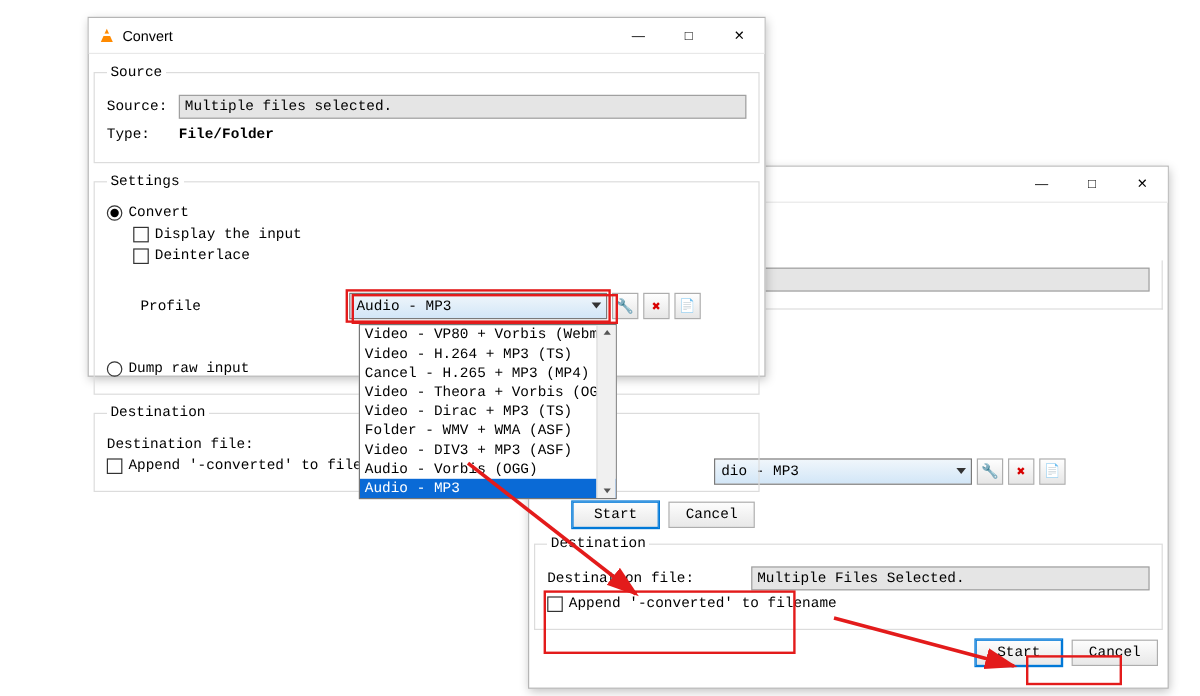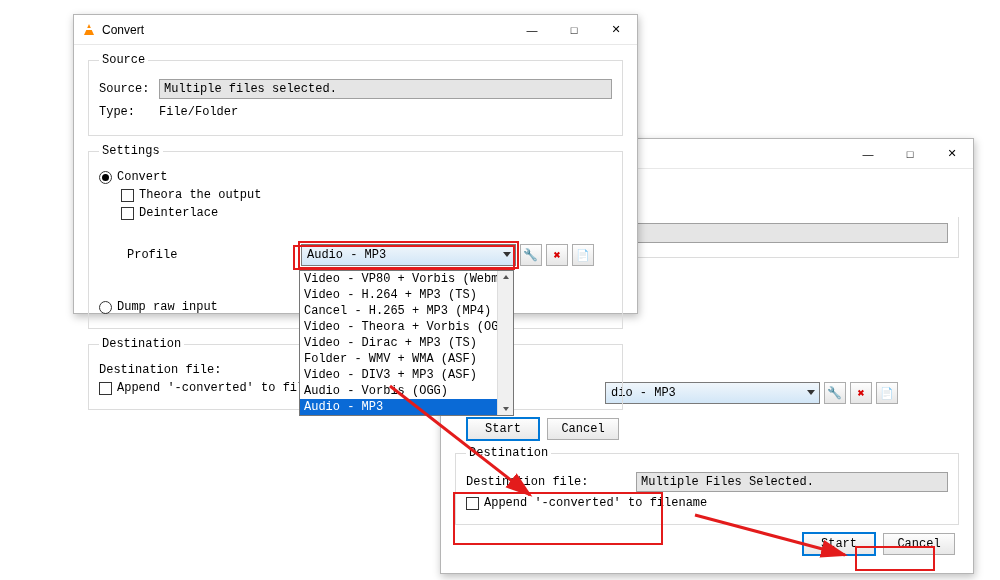--- a/index.html
+++ b/index.html
@@ -46,39 +46,39 @@
     position: absolute; left: 2px; top: 1px;
     border-left: 5px solid transparent;
     border-right: 5px solid transparent;
     border-bottom: 11px solid #ff8a00;
   }
   .vlc-icon::after {
     content: "";
     position: absolute; left: 3px; top: 5px;
     width: 8px; height: 2px; background: #fff;
   }
-  .body-area { padding: 8px 14px; }
+  .body-area { padding: 8px 4px; }
   fieldset {
     border: 1px solid #dcdcdc;
     margin-bottom: 8px;
     padding: 8px 10px 10px 10px;
   }
   legend { font-size: 12px; padding: 0 3px; color: #000; }
   .row { display: flex; align-items: center; margin: 4px 0; }
   .lbl { width: 60px; }
   .textbox {
     flex: 1;
     height: 20px;
     border: 1px solid #a0a0a0;
     background: #e5e5e5;
     padding: 2px 4px;
     font-family: inherit;
     font-size: 12px;
   }
-  .static { padding: 2px 0; }
+  .static { padding: 2px 0; font-weight: bold; }
   .radio, .checkbox {
     appearance: none;
     width: 13px; height: 13px;
     border: 1px solid #333;
     margin-right: 5px;
     vertical-align: middle;
     display: inline-block;
   }
   .radio { border-radius: 50%; position: relative; }
   .radio.checked::after {
@@ -248,21 +248,21 @@
 
     <fieldset>
       <legend>Settings</legend>
       <div class="row">
         <span class="radio checked"></span>
         <span>Convert</span>
       </div>
       <div class="indent">
         <div class="row">
           <span class="checkbox"></span>
-          <span>Theora the output</span>
+          <span>Display the input</span>
         </div>
         <div class="row">
           <span class="checkbox"></span>
           <span>Deinterlace</span>
         </div>
         <div class="profile-row">
           <span class="profile-lbl">Profile</span>
           <div style="width:90px;"></div>
           <div class="combo hl">
             <span>Audio - MP3</span>

